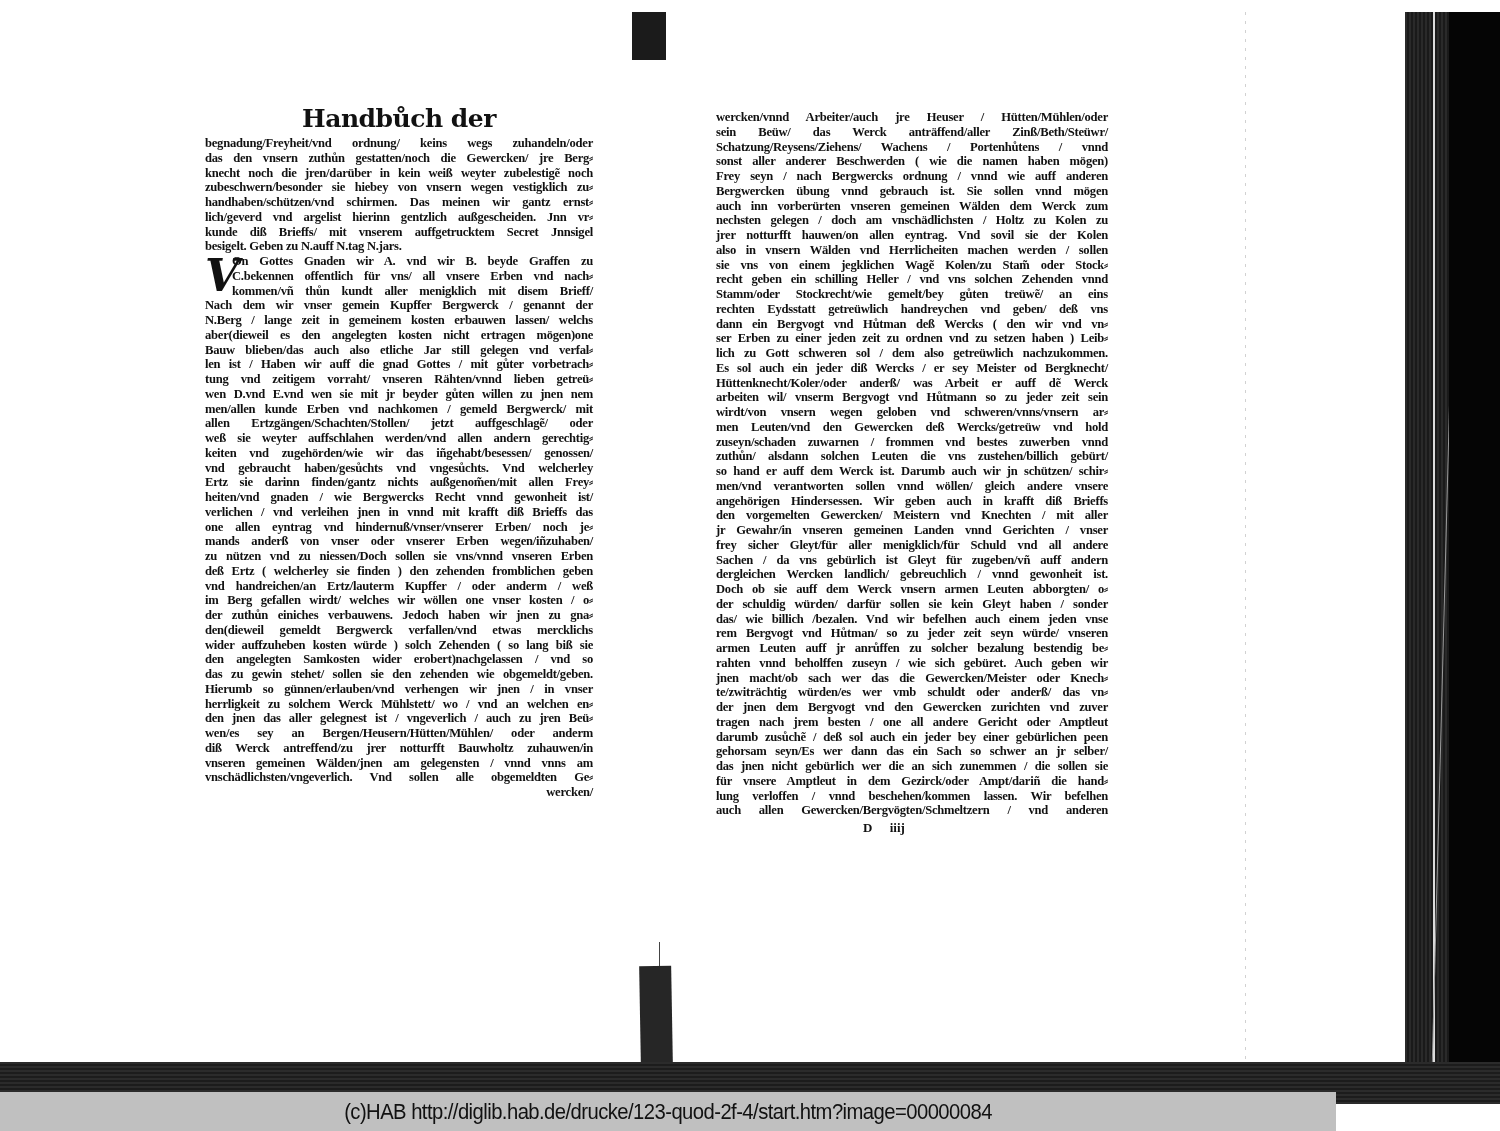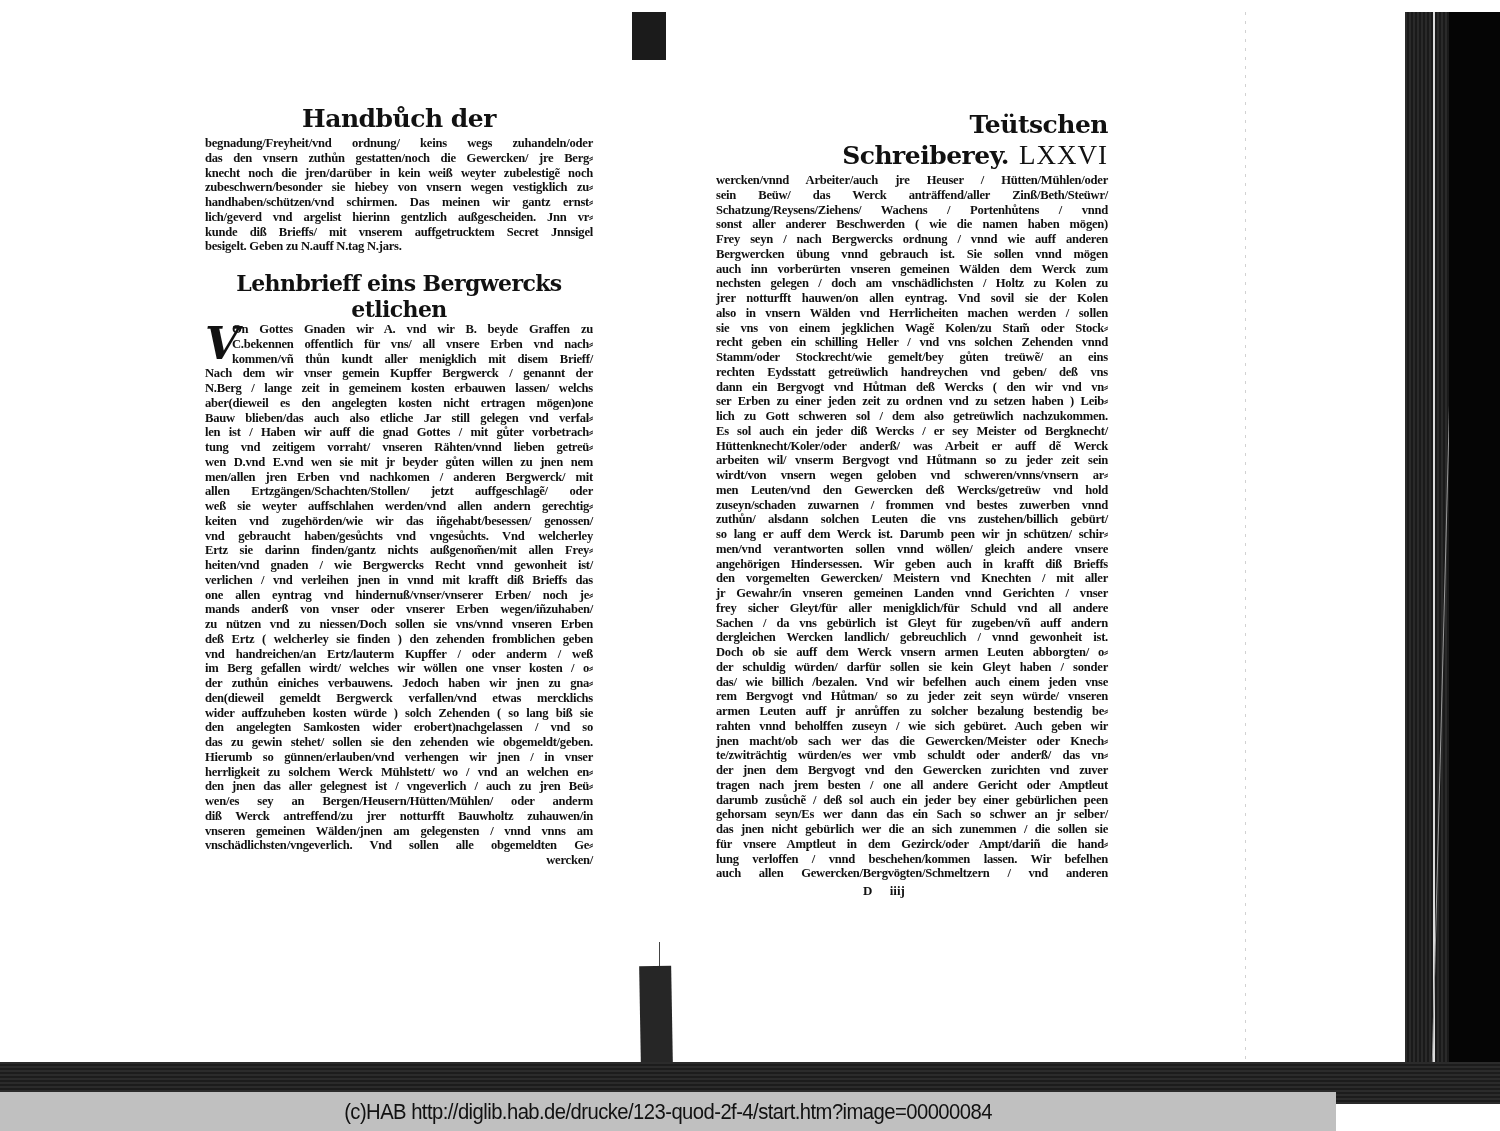--- a/index.html
+++ b/index.html
@@ -62,38 +62,37 @@
     <div id="left-top">
         <div class="line">begnadung/Freyheit/vnd ordnung/ keins wegs zuhandeln/oder</div>
         <div class="line">das den vnsern zuthůn gestatten/noch die Gewercken/ jre Berg⸗</div>
         <div class="line">knecht noch die jren/darüber in kein weiß weyter zubelestigẽ noch</div>
         <div class="line">zubeschwern/besonder sie hiebey von vnsern wegen vestigklich zu⸗</div>
         <div class="line">handhaben/schützen/vnd schirmen. Das meinen wir gantz ernst⸗</div>
         <div class="line">lich/geverd vnd argelist hierinn gentzlich außgescheiden. Jnn vr⸗</div>
         <div class="line">kunde diß Brieffs/ mit vnserem auffgetrucktem Secret Jnnsigel</div>
         <div class="line last">besigelt. Geben zu N.auff N.tag N.jars.</div>
       </div>
-    <div class="section-title">Lehnbrieff eins Bergwercks etlichen</div>
     <div class="dropcap-wrap">
       <span class="dropcap">V</span>
       <div id="left-dropcap" class="indent">
           <div class="line">On Gottes Gnaden wir A. vnd wir B. beyde Graffen zu</div>
           <div class="line">C.bekennen offentlich für vns/ all vnsere Erben vnd nach⸗</div>
           <div class="line">kommen/vñ thůn kundt aller menigklich mit disem Brieff/</div>
         </div>
     </div>
     <div id="left-body">
         <div class="line">Nach dem wir vnser gemein Kupffer Bergwerck / genannt der</div>
         <div class="line">N.Berg / lange zeit in gemeinem kosten erbauwen lassen/ welchs</div>
         <div class="line">aber(dieweil es den angelegten kosten nicht ertragen mögen)one</div>
         <div class="line">Bauw blieben/das auch also etliche Jar still gelegen vnd verfal⸗</div>
         <div class="line">len ist / Haben wir auff die gnad Gottes / mit gůter vorbetrach⸗</div>
         <div class="line">tung vnd zeitigem vorraht/ vnseren Rähten/vnnd lieben getreü⸗</div>
         <div class="line">wen D.vnd E.vnd wen sie mit jr beyder gůten willen zu jnen nem</div>
-        <div class="line">men/allen jren Erben vnd nachkomen / anderen Bergwerck/ mit</div>
+        <div class="line">men/allen kunde Erben vnd nachkomen / gemeld Bergwerck/ mit</div>
         <div class="line">allen Ertzgängen/Schachten/Stollen/ jetzt auffgeschlagẽ/ oder</div>
         <div class="line">weß sie weyter auffschlahen werden/vnd allen andern gerechtig⸗</div>
         <div class="line">keiten vnd zugehörden/wie wir das iñgehabt/besessen/ genossen/</div>
         <div class="line">vnd gebraucht haben/gesůchts vnd vngesůchts. Vnd welcherley</div>
         <div class="line">Ertz sie darinn finden/gantz nichts außgenom̃en/mit allen Frey⸗</div>
         <div class="line">heiten/vnd gnaden / wie Bergwercks Recht vnnd gewonheit ist/</div>
         <div class="line">verlichen / vnd verleihen jnen in vnnd mit krafft diß Brieffs das</div>
         <div class="line">one allen eyntrag vnd hindernuß/vnser/vnserer Erben/ noch je⸗</div>
         <div class="line">mands anderß von vnser oder vnserer Erben wegen/iñzuhaben/</div>
         <div class="line">zu nützen vnd zu niessen/Doch sollen sie vns/vnnd vnseren Erben</div>
@@ -110,23 +109,20 @@
         <div class="line">den jnen das aller gelegnest ist / vngeverlich / auch zu jren Beü⸗</div>
         <div class="line">wen/es sey an Bergen/Heusern/Hütten/Mühlen/ oder anderm</div>
         <div class="line">diß Werck antreffend/zu jrer notturfft Bauwholtz zuhauwen/in</div>
         <div class="line">vnseren gemeinen Wälden/jnen am gelegensten / vnnd vnns am</div>
         <div class="line">vnschädlichsten/vngeverlich. Vnd sollen alle obgemeldten Ge⸗</div>
       </div>
     <div class="line right">wercken/</div>
   </div>
 
   <div class="page page-right">
-    <div class="running-head">
-      <span>Teütschen Schreiberey.</span><span class="folio">LXXVI</span>
-    </div>
     <div id="right-body">
         <div class="line">wercken/vnnd Arbeiter/auch jre Heuser / Hütten/Mühlen/oder</div>
         <div class="line">sein Beüw/ das Werck anträffend/aller Zinß/Beth/Steüwr/</div>
         <div class="line">Schatzung/Reysens/Ziehens/ Wachens / Portenhůtens / vnnd</div>
         <div class="line">sonst aller anderer Beschwerden ( wie die namen haben mögen)</div>
         <div class="line">Frey seyn / nach Bergwercks ordnung / vnnd wie auff anderen</div>
         <div class="line">Bergwercken übung vnnd gebrauch ist. Sie sollen vnnd mögen</div>
         <div class="line">auch inn vorberürten vnseren gemeinen Wälden dem Werck zum</div>
         <div class="line">nechsten gelegen / doch am vnschädlichsten / Holtz zu Kolen zu</div>
         <div class="line">jrer notturfft hauwen/on allen eyntrag. Vnd sovil sie der Kolen</div>
@@ -138,21 +134,21 @@
         <div class="line">dann ein Bergvogt vnd Hůtman deß Wercks ( den wir vnd vn⸗</div>
         <div class="line">ser Erben zu einer jeden zeit zu ordnen vnd zu setzen haben ) Leib⸗</div>
         <div class="line">lich zu Gott schweren sol / dem also getreüwlich nachzukommen.</div>
         <div class="line">Es sol auch ein jeder diß Wercks / er sey Meister od Bergknecht/</div>
         <div class="line">Hüttenknecht/Koler/oder anderß/ was Arbeit er auff dẽ Werck</div>
         <div class="line">arbeiten wil/ vnserm Bergvogt vnd Hůtmann so zu jeder zeit sein</div>
         <div class="line">wirdt/von vnsern wegen geloben vnd schweren/vnns/vnsern ar⸗</div>
         <div class="line">men Leuten/vnd den Gewercken deß Wercks/getreüw vnd hold</div>
         <div class="line">zuseyn/schaden zuwarnen / frommen vnd bestes zuwerben vnnd</div>
         <div class="line">zuthůn/ alsdann solchen Leuten die vns zustehen/billich gebürt/</div>
-        <div class="line">so lang er auff dem Werck ist. Darumb peen wir jn schützen/ schir⸗</div>
+        <div class="line">so hand er auff dem Werck ist. Darumb auch wir jn schützen/ schir⸗</div>
         <div class="line">men/vnd verantworten sollen vnnd wöllen/ gleich andere vnsere</div>
         <div class="line">angehörigen Hindersessen. Wir geben auch in krafft diß Brieffs</div>
         <div class="line">den vorgemelten Gewercken/ Meistern vnd Knechten / mit aller</div>
         <div class="line">jr Gewahr/in vnseren gemeinen Landen vnnd Gerichten / vnser</div>
         <div class="line">frey sicher Gleyt/für aller menigklich/für Schuld vnd all andere</div>
         <div class="line">Sachen / da vns gebürlich ist Gleyt für zugeben/vñ auff andern</div>
         <div class="line">dergleichen Wercken landlich/ gebreuchlich / vnnd gewonheit ist.</div>
         <div class="line">Doch ob sie auff dem Werck vnsern armen Leuten abborgten/ o⸗</div>
         <div class="line">der schuldig würden/ darfür sollen sie kein Gleyt haben / sonder</div>
         <div class="line">das/ wie billich /bezalen. Vnd wir befelhen auch einem jeden vnse</div>

